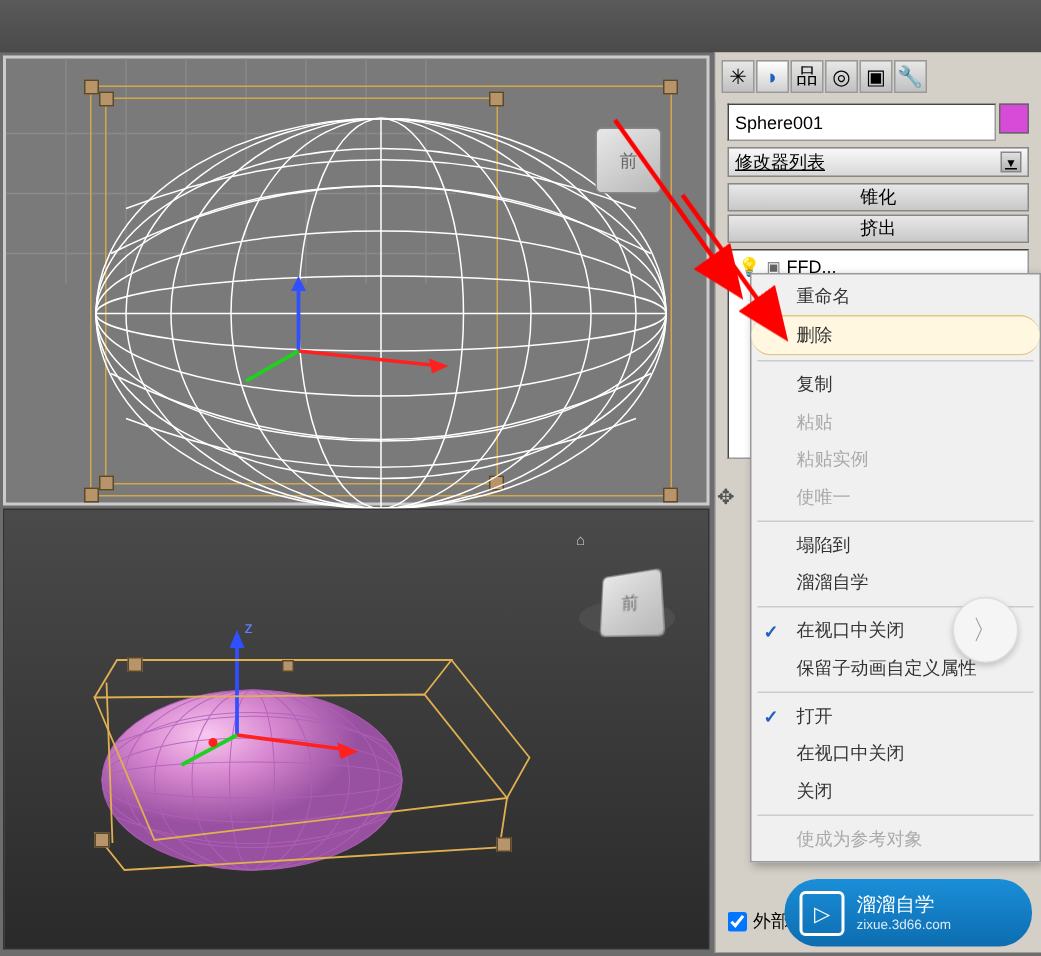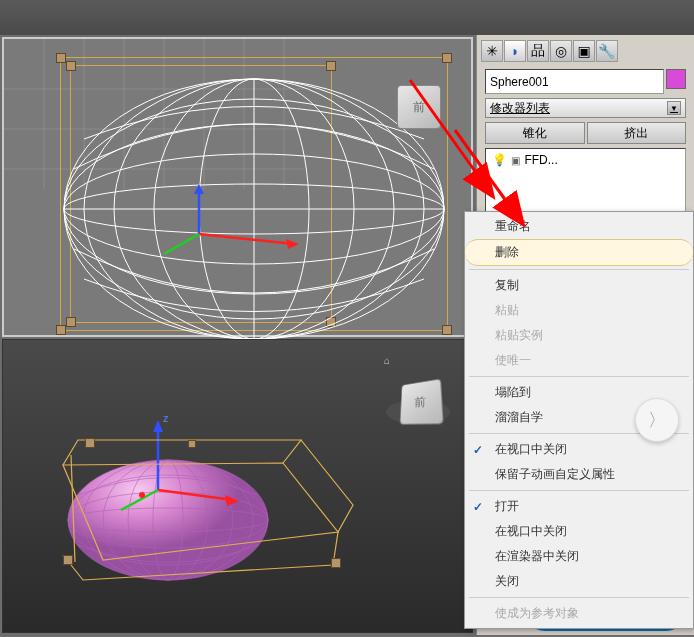--- a/index.html
+++ b/index.html
@@ -124,20 +124,21 @@
       border: 1px solid #888;
       display: flex;
       align-items: center;
       justify-content: center;
       font-size: 8px;
     }
     .button-row {
       display: flex;
       margin: 4px 8px;
       gap: 2px;
+      flex-direction: column;
     }
     .panel-button {
       flex: 1;
       height: 22px;
       border: 1px solid #888;
       background: linear-gradient(#e8e8e8, #c8c8c8);
       display: flex;
       align-items: center;
       justify-content: center;
       font-size: 12px;
@@ -163,22 +164,22 @@
     }
     .checkbox-row {
       display: flex;
       align-items: center;
       gap: 4px;
       margin: 4px 0;
     }
     .context-menu {
       position: absolute;
       right: 0;
-      top: 176px;
-      width: 230px;
+      top: 147px;
+      width: 194px;
       background: #f0f0f0;
       border: 1px solid #999;
       box-shadow: 2px 2px 6px rgba(0,0,0,0.3);
       z-index: 100;
       padding: 2px 0;
     }
     .menu-item {
       padding: 4px 8px 4px 30px;
       font-size: 12px;
       display: flex;
@@ -476,21 +477,20 @@
       <span class="menu-check">✓</span>
       <span>在视口中关闭</span>
     </div>
     <div class="menu-item">保留子动画自定义属性</div>
     <div class="menu-separator"></div>
     <div class="menu-item">
       <span class="menu-check">✓</span>
       <span>打开</span>
     </div>
     <div class="menu-item">在视口中关闭</div>
-    <div class="menu-item">在渲染器中关闭</div>
     <div class="menu-item">关闭</div>
     <div class="menu-separator"></div>
     <div class="menu-item disabled">使成为参考对象</div>
 
   </div>
 
   <div class="next-arrow">〉</div>
 
   <svg class="arrow-annotation" style="left:0;top:0;width:694px;height:637px">
     <defs>

